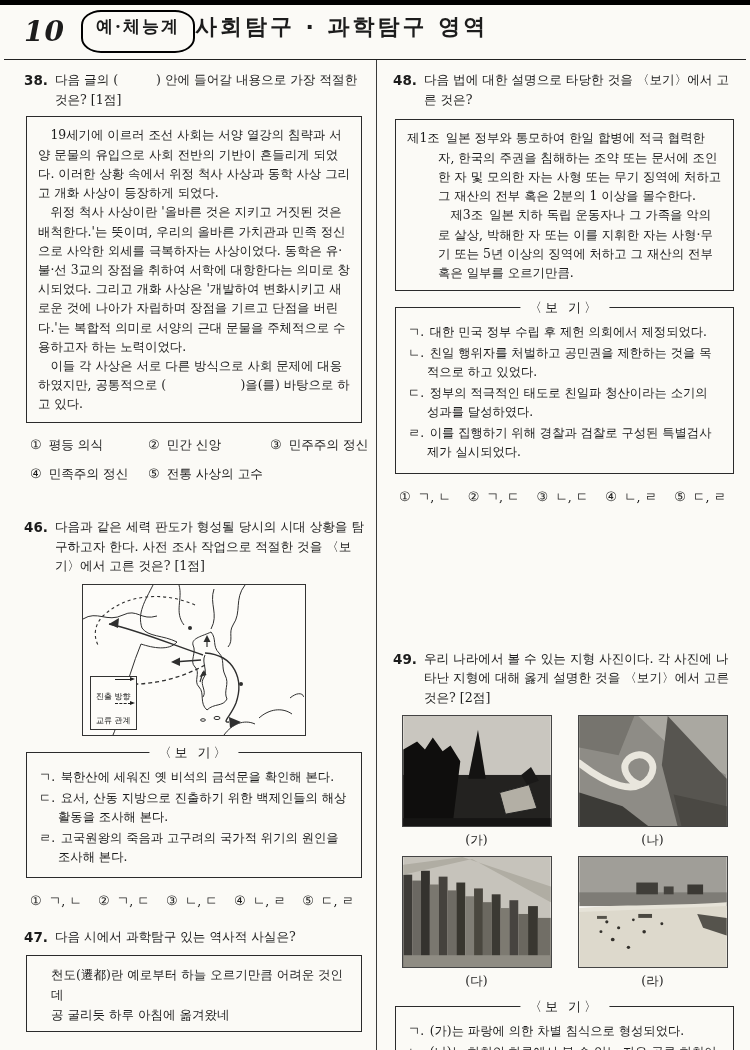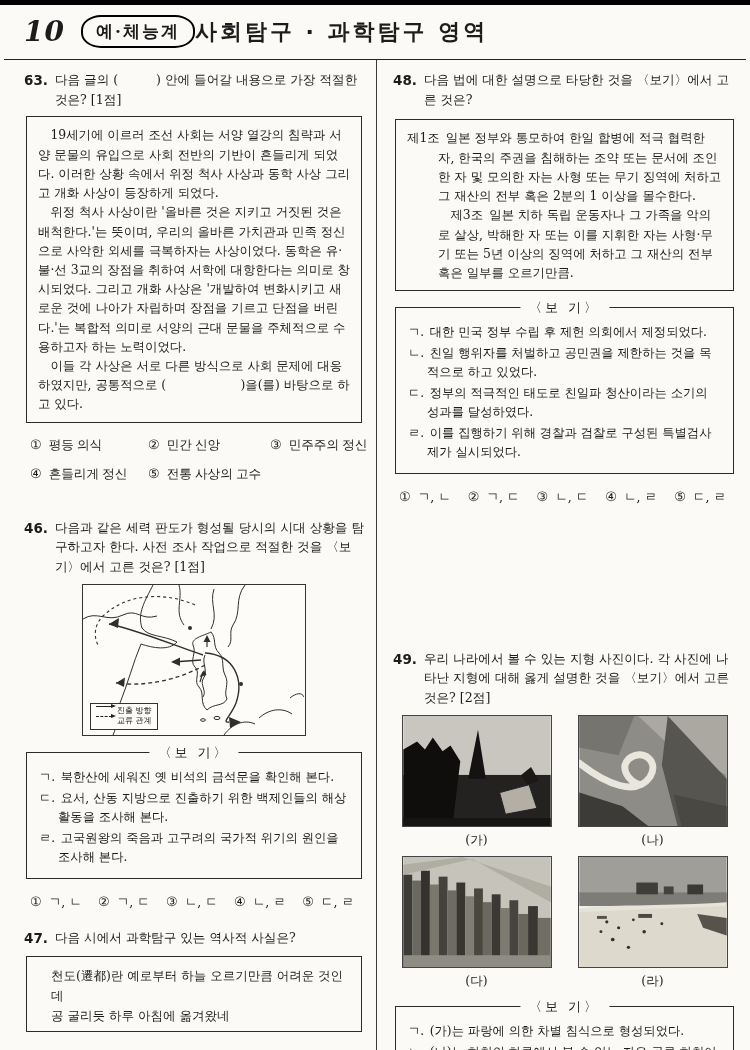--- a/index.html
+++ b/index.html
@@ -5,21 +5,21 @@
   :root{ --paper:#fbfaf6; --ink:#1c1c1c; --rule:#2b2b2b; }
   *{ box-sizing:border-box; }
   html,body{ margin:0; padding:0; }
   body{
     width:750px; height:1050px; overflow:hidden;
     background:var(--paper); color:var(--ink);
     font-family:"DejaVu Serif", serif;
     font-size:12.4px; line-height:1.55;
   }
   .topbar{ height:5px; background:#000; }
-  .page-header{ display:flex; align-items:center; padding:5px 14px 3px 24px; }
+  .page-header{ display:flex; padding:5px 14px 3px 24px; }
   .page-num{ font-size:28px; font-weight:bold; font-style:italic; letter-spacing:1px; }
   .track-badge{
     margin-left:16px; border:2px solid #000; border-radius:20px/15px;
     padding:1px 13px 2px 13px; font-size:17px; font-weight:bold; letter-spacing:2px;
   }
   .exam-title{ font-size:22px; font-weight:bold; letter-spacing:3px;
     font-family:"DejaVu Sans", sans-serif; }
   .header-rule{ border-top:1.6px solid #222; margin:3px 4px 0 4px; }
 
   .page{ display:flex; align-items:stretch; min-height:995px; }
@@ -32,39 +32,39 @@
   .qnum{ font-weight:bold; font-size:13.5px; font-family:"DejaVu Sans", sans-serif; flex:0 0 auto; }
   .qstem{ font-size:12.6px; }
 
   .box{ border:1.6px solid var(--rule); padding:8px 11px; margin:7px 2px 9px 2px;
         background:transparent; }
   .box p{ margin:0; text-indent:1em; }
 
   .opts{ padding:3px 2px 0 6px; font-size:12.6px; }
   .opt{ white-space:nowrap; }
   .opt .num{ margin-right:7px; font-size:13px; }
-  .opts-grid3{ display:grid; grid-template-columns:118px 122px auto; row-gap:9px;font-family:Liberation Serif, serif; }
+  .opts-grid3{ display:grid; grid-template-columns:118px 122px auto; row-gap:9px; }
   .opts-row{ display:flex; justify-content:space-between; padding-right:10px; }
 
   .bogi{ border:1.5px solid var(--rule); position:relative; margin:16px 2px 10px 2px;
          padding:13px 10px 8px 12px; }
   .bogi-title{ position:absolute; top:-10px; left:50%; transform:translateX(-50%);
          background:var(--paper); padding:0 9px; font-size:13px; letter-spacing:3px; white-space:nowrap; }
   .bogi-item{ padding-left:1.55em; text-indent:-1.55em; margin:2px 0; font-size:12.3px; }
   .bogi-item .glabel{ margin-right:.45em; }
 
   .law-item{ margin:0 0 6px 0; padding-left:2.5em; text-indent:-2.5em; }
   .law-item .article{ margin-right:.5em; }
 
   .map-figure{ width:224px; margin:8px auto 12px auto; border:1.5px solid #333;
          position:relative; background:#fdfcf9; }
   .map-legend{ position:absolute; left:7px; bottom:5px; border:1px solid #333;
          background:#fdfcf9; padding:2px 5px; font-size:8px; line-height:1.35;
          font-family:"DejaVu Sans", sans-serif; }
-  .legend-row{ display:flex; align-items:flex-start; gap:5px; }
+  .legend-row{ display:flex; align-items:flex-end; gap:12px;flex-direction:column; }
   .legend-line{ width:16px; height:0; border-top:1.4px solid #222; position:relative; }
   .legend-line.dashed{ border-top-style:dashed; }
   .legend-line::after{ content:""; position:absolute; right:-4px; top:-3.2px;
          border-left:5px solid #222; border-top:2.8px solid transparent; border-bottom:2.8px solid transparent; }
 
   .poem-box{ border:1.6px solid var(--rule); margin:7px 2px 8px 2px; padding:9px 10px 5px 24px; }
   .poem-line{ margin:0; font-size:12.5px; line-height:1.62; }
 
   .photo-grid{ display:grid; grid-template-columns:150px 150px; column-gap:26px;
          justify-content:center; row-gap:6px; margin-top:8px; }
@@ -86,33 +86,33 @@
   <span class="exam-title">사회탐구 · 과학탐구 영역</span>
 </div>
 <div class="header-rule"></div>
 
 <div class="page">
 
   <div class="col col-left">
 
     <div class="question">
       <div class="qhead">
-        <span class="qnum">63.</span>
+        <span class="qnum">38.</span>
         <span class="qstem">다음 글의 (　　　) 안에 들어갈 내용으로 가장 적절한 것은? [1점]</span>
       </div>
       <div class="box">
         <p>19세기에 이르러 조선 사회는 서양 열강의 침략과 서양 문물의 유입으로 사회 전반의 기반이 흔들리게 되었다. 이러한 상황 속에서 위정 척사 사상과 동학 사상 그리고 개화 사상이 등장하게 되었다.</p>
         <p>위정 척사 사상이란 '올바른 것은 지키고 거짓된 것은 배척한다.'는 뜻이며, 우리의 올바른 가치관과 민족 정신으로 사악한 외세를 극복하자는 사상이었다. 동학은 유·불·선 3교의 장점을 취하여 서학에 대항한다는 의미로 창시되었다. 그리고 개화 사상은 '개발하여 변화시키고 새로운 것에 나아가 자립하며 장점을 기르고 단점을 버린다.'는 복합적 의미로 서양의 근대 문물을 주체적으로 수용하고자 하는 노력이었다.</p>
         <p>이들 각 사상은 서로 다른 방식으로 사회 문제에 대응하였지만, 공통적으로 (　　　　　　)을(를) 바탕으로 하고 있다.</p>
       </div>
       <div class="opts opts-grid3">
         <span class="opt"><span class="num">①</span><span>평등 의식</span></span>
         <span class="opt"><span class="num">②</span><span>민간 신앙</span></span>
         <span class="opt"><span class="num">③</span><span>민주주의 정신</span></span>
-        <span class="opt"><span class="num">④</span><span>흔들리게 정신</span></span>
+        <span class="opt"><span class="num">④</span><span>민족주의 정신</span></span>
         <span class="opt"><span class="num">⑤</span><span>전통 사상의 고수</span></span>
       </div>
     </div>
 
     <div class="question" style="margin-top:33px;">
       <div class="qhead">
         <span class="qnum">46.</span>
         <span class="qstem">다음과 같은 세력 판도가 형성될 당시의 시대 상황을 탐구하고자 한다. 사전 조사 작업으로 적절한 것을 〈보기〉에서 고른 것은? [1점]</span>
       </div>
 

